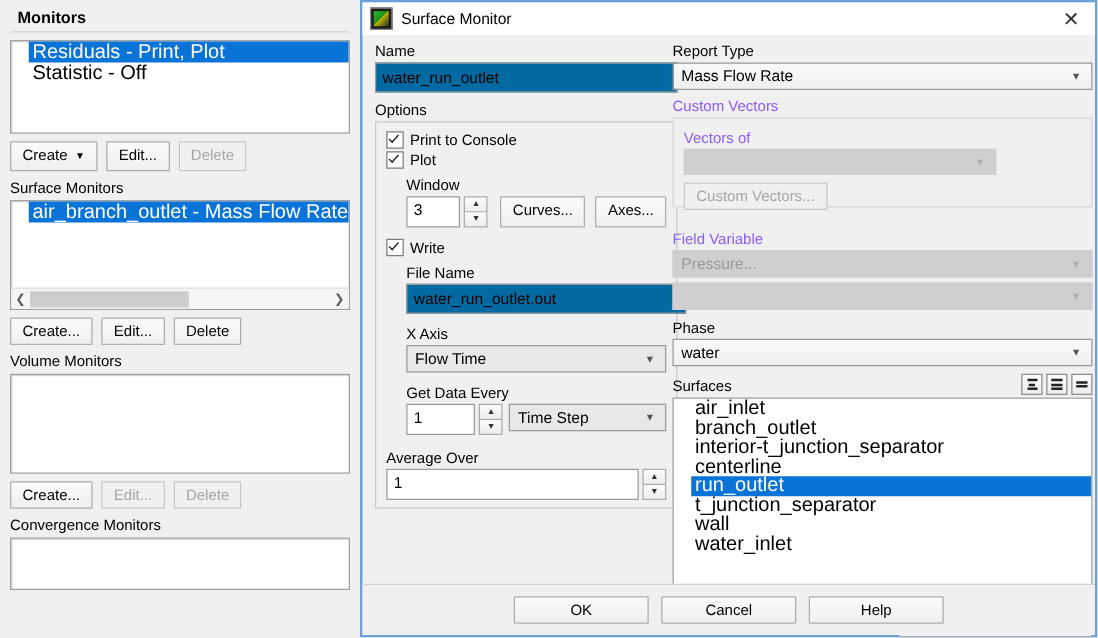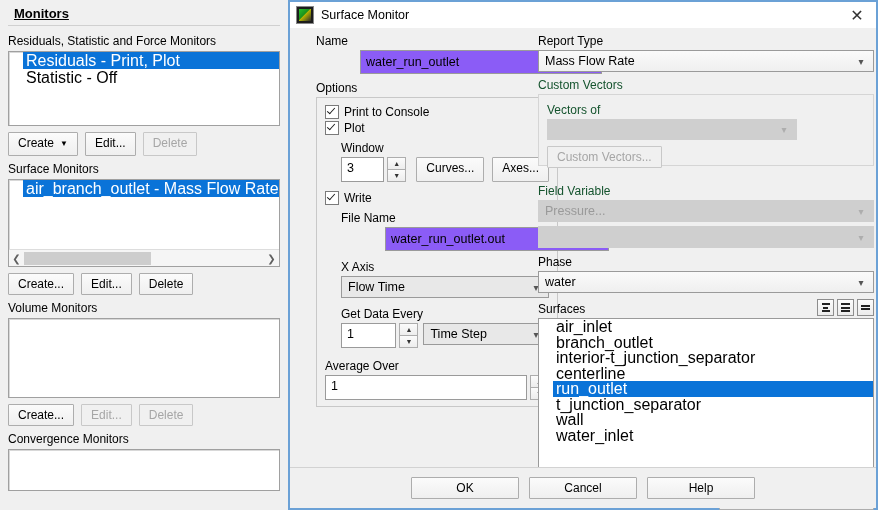--- a/index.html
+++ b/index.html
@@ -15,21 +15,20 @@
   
   #left-panel{
     position:absolute;left:0;top:0;width:288px;height:510px;
     background:#f0f0f0;
     box-sizing:border-box;
     padding:0 8px;
   }
   .panel-title{
     font-weight:bold;font-size:13px;
     padding:6px 0 4px 6px;
-    text-decoration:underline;
   }
   .title-rule{height:1px;background:#d0d0d0;margin:0 0 6px 0;}
   .field-label{font-size:12px;padding:2px 0 3px 0;}
   .listbox{
     background:#fff;border:1px solid #8a8a8a;
     box-sizing:border-box;
     overflow:hidden;
     position:relative;
   }
   .listbox.sunken{
@@ -75,28 +74,28 @@
   #titlebar .tb-icon{width:16px;height:16px;margin-right:7px;flex:none;
     background:#1d1d1d;border:1px solid #888;position:relative;overflow:hidden;}
   #titlebar .tb-icon:after{content:"";position:absolute;left:2px;top:2px;right:2px;bottom:2px;
     background:linear-gradient(135deg,#26c22a 0%,#1a8f1d 45%,#b7b700 48%,#2b2b2b 100%);}
   #titlebar .tb-title{font-size:12.5px;flex:1;}
   #titlebar .tb-close{
     width:26px;height:22px;display:flex;align-items:center;justify-content:center;
     font-size:16px;color:#333;font-family:"DejaVu Sans",sans-serif;
   }
   #dlg-body{position:absolute;left:0;right:0;top:26px;bottom:0;}
-  .col-left{position:absolute;left:26px;top:4px;width:242px;}
+  .col-left{position:absolute;left:10px;top:4px;width:242px;}
   .col-right{position:absolute;left:248px;top:4px;width:336px;}
 
   .lbl{font-size:12px;padding:2px 0 2px 0;display:block;}
-  .lbl.dim{color:#14532d;}
+  .lbl.dim{color:#8b5cf6;}
   .textinput{
-    background:#8b5cf6;border:1px solid #9a9a9a;
-    padding:3px 5px;font-size:12.5px;line-height:16px;box-sizing:border-box;width:100%;margin-left:44px;
+    background:#0369a1;border:1px solid #9a9a9a;
+    padding:3px 5px;font-size:12.5px;line-height:16px;box-sizing:border-box;width:100%;
   }
   .group{
     border:1px solid #c8c8c8;background:#f0f0f0;
     padding:6px 8px 8px 8px;box-sizing:border-box;
   }
   .group.dim{border-color:#d5d5d5;}
   .chk-row{display:flex;align-items:center;margin:1px 0 2px 0;}
   .chk{
     width:12px;height:12px;border:1px solid #7a7a7a;background:#fff;
     margin-right:5px;position:relative;flex:none;
@@ -152,21 +151,20 @@
   .footer-btns .btn{min-width:50px;text-align:center;padding:3px 28px;}
 </style>
 </head>
 <body>
 
 <div id="left-panel">
 
   <div class="panel-title">Monitors</div>
   <div class="title-rule"></div>
 
-  <div class="field-label">Residuals, Statistic and Force Monitors</div>
   <div class="listbox sunken" style="height:75px;">
     <div class="list-item sel">Residuals - Print, Plot</div>
     <div class="list-item">Statistic - Off</div>
   </div>
   <div class="btnrow">
     <div class="btn"><span>Create</span><span class="caret">▼</span></div>
     <div class="btn">Edit...</div>
     <div class="btn disabled">Delete</div>
   </div>
 

